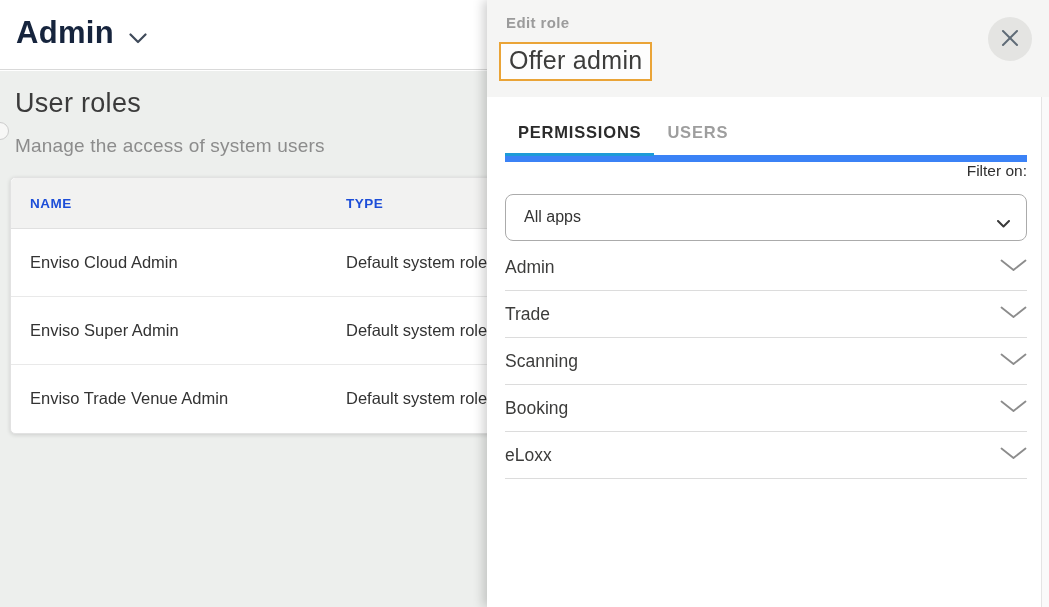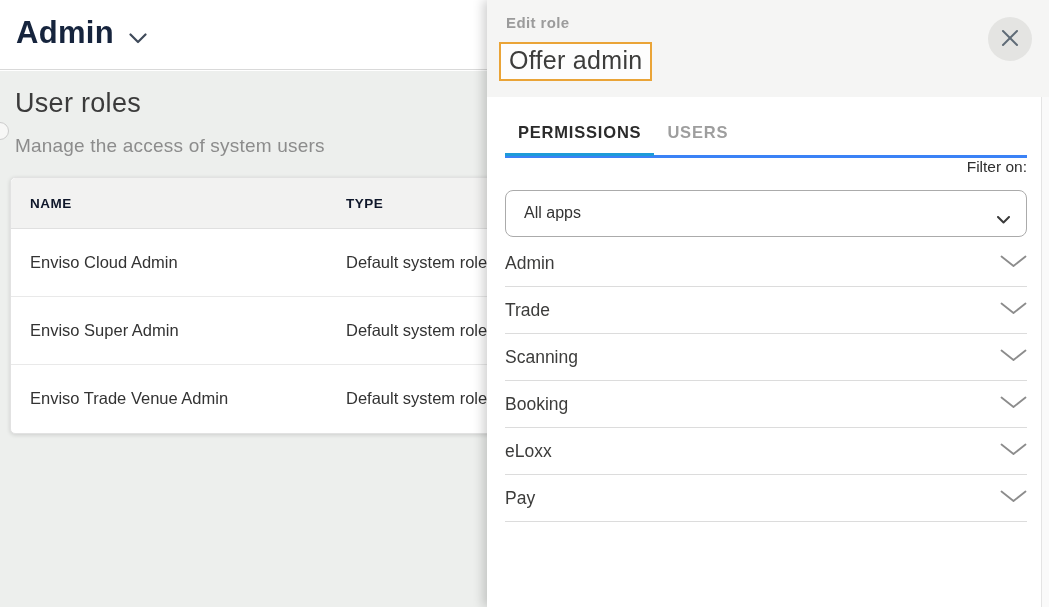--- a/index.html
+++ b/index.html
@@ -16,40 +16,40 @@
   .section-title { position:absolute; left:15px; top:17px; font-size:27px; font-weight:400;
                    color:#3b3b3b; letter-spacing:.3px; }
   .section-subtitle { position:absolute; left:15px; top:64px; font-size:19px; color:#8c8c8c;
                       letter-spacing:.2px; }
   .edge-notch { position:absolute; left:-9px; top:51px; width:18px; height:18px; border-radius:50%;
                 background:#f7f7f6; border:1px solid #cccccc; }
   .card { position:absolute; left:10px; top:106px; width:1030px; background:#fff;
           border:1px solid #e2e2e2; border-radius:5px; box-shadow:0 1px 4px rgba(0,0,0,.14); }
   .thead { position:relative; height:51px; background:#f2f2f1; border-bottom:1px solid #e0e0e0;
            border-radius:5px 5px 0 0; }
-  .th { position:absolute; top:18px; font-size:13.5px; font-weight:700; color:#0f172a;
+  .th { position:absolute; top:18px; font-size:13.5px; font-weight:700; color:#1d4ed8;
         letter-spacing:.5px; }
   .th-name { left:19px; } .th-type { left:335px; }
   .trow { position:relative; height:68px; border-bottom:1px solid #e9e9e9; }
   .trow:last-child { border-bottom:none; }
   .td { position:absolute; top:24px; font-size:16.5px; color:#333; }
   .td-name { left:19px; } .td-type { left:335px; white-space:nowrap; }
 
   
   .panel { position:absolute; left:487px; top:0; width:562px; height:607px; background:#fff;
            box-shadow:-4px 0 10px rgba(0,0,0,.18); }
   .panel-header { position:relative; height:97px; background:#f5f5f4; }
   .eyebrow { position:absolute; left:19px; top:14px; font-size:15px; color:#9b9b9b;
              letter-spacing:.4px; font-weight:600; }
   .role-box { position:absolute; left:12px; top:42px; border:2px solid #eaa437; background:#fdfdfd;
               padding:2px 8px 4px; font-size:25px; color:#3d3d3c; letter-spacing:.3px; }
   .close-btn { position:absolute; top:17px; right:17px; width:44px; height:44px; border-radius:50%;
                background:#e4e4e2; border:none; display:flex; align-items:center; justify-content:center;
                cursor:pointer; }
-  .tabs-row { margin:20px 22px 0 18px; border-bottom:3px solid #3b82f6; display:flex; }
+  .tabs-row { margin:20px 22px 0 18px; border-bottom:7px solid #3b82f6; display:flex; }
   .tab { position:relative; padding:6px 13px 13px; font-size:16.5px; font-weight:600;
          letter-spacing:.8px; color:#9e9e9e; cursor:pointer; }
   .tab.active { color:#2b2b2b; }
   .tab.active::after { content:""; position:absolute; left:0; right:0; bottom:-1px; height:3px;
                        background:#1d9bd8; }
   .filter-label { margin:0 22px 0; text-align:right; font-size:15.5px; color:#2f2f2f;
                   font-weight:500; }
   .app-select { position:relative; margin:14px 22px 0 18px; height:47px; border:1px solid #ababab;
                 border-radius:8px; background:#fff; cursor:pointer; }
   .app-select-value { position:absolute; left:18px; top:13px; font-size:16px; color:#333; }
@@ -154,22 +154,16 @@
       <span><svg width="27" height="13" viewBox="0 0 27 13">
             <polyline points="1.5,1.5 13.5,11 25.5,1.5" fill="none" stroke="#8c8c8c" stroke-width="1.8" stroke-linecap="round" stroke-linejoin="round"></polyline>
           </svg></span>
     </div>
     <div class="group-row">
       <span class="group-label">eLoxx</span>
       <span><svg width="27" height="13" viewBox="0 0 27 13">
             <polyline points="1.5,1.5 13.5,11 25.5,1.5" fill="none" stroke="#8c8c8c" stroke-width="1.8" stroke-linecap="round" stroke-linejoin="round"></polyline>
           </svg></span>
     </div>
-    <div class="group-row">
-      <span class="group-label">Pay</span>
-      <span><svg width="27" height="13" viewBox="0 0 27 13">
-            <polyline points="1.5,1.5 13.5,11 25.5,1.5" fill="none" stroke="#8c8c8c" stroke-width="1.8" stroke-linecap="round" stroke-linejoin="round"></polyline>
-          </svg></span>
-    </div>
   </div>
 
   <div class="scroll-track"></div>
 </div>
 
 </body></html>

